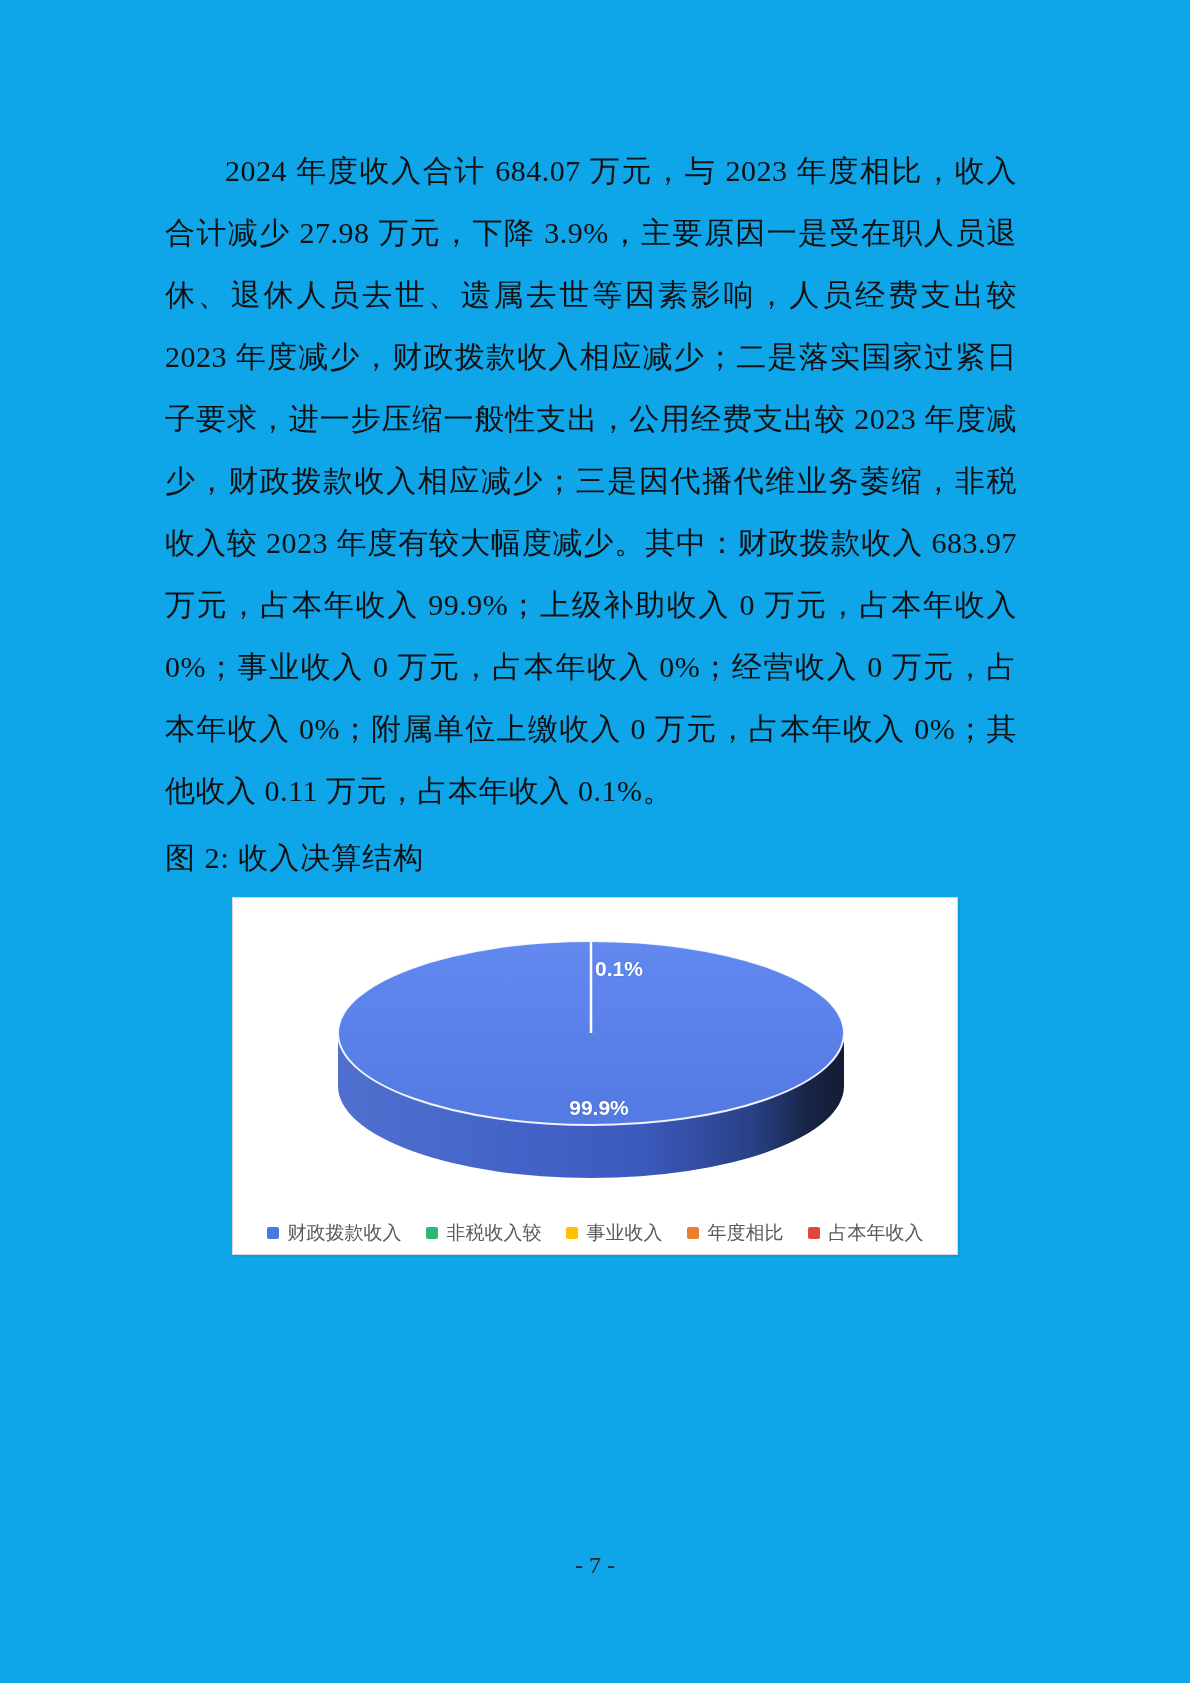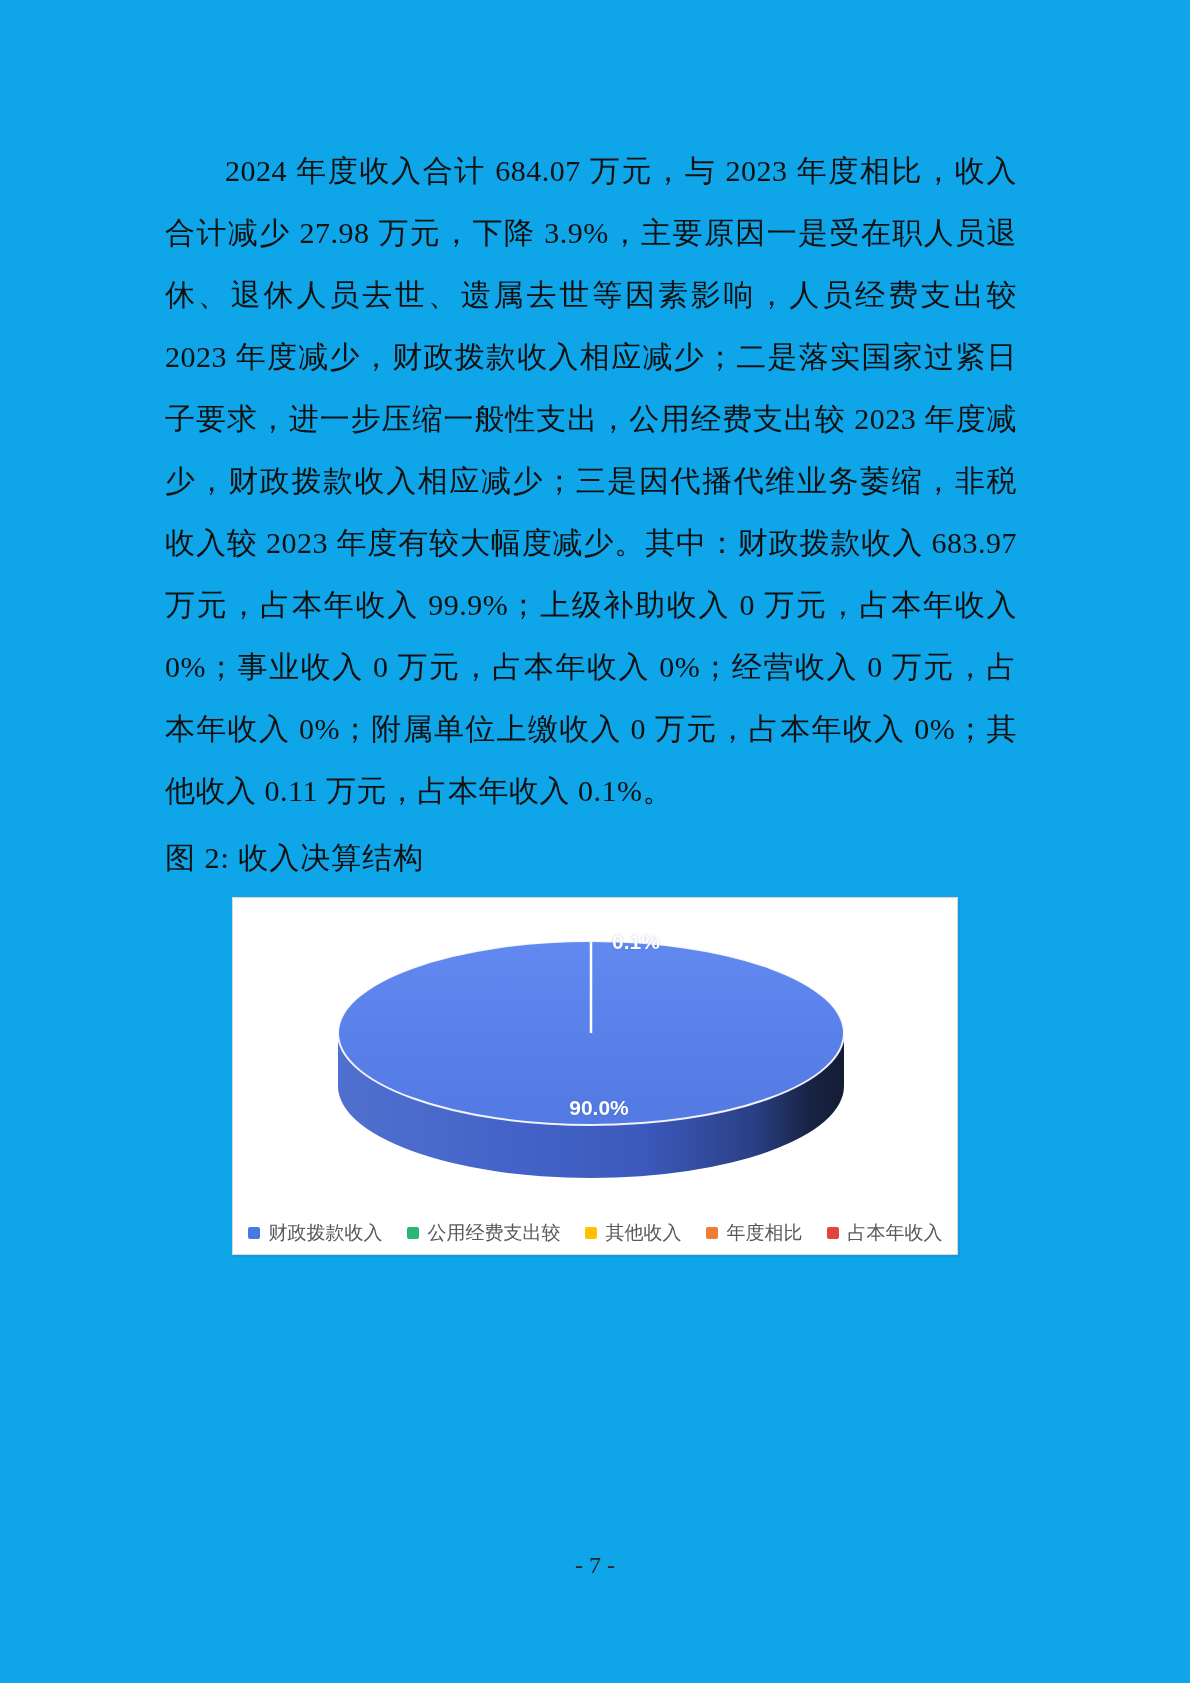--- a/index.html
+++ b/index.html
@@ -41,21 +41,21 @@
   .pie-svg{position:absolute;left:0;top:0;}
   .pie-label{
     position:absolute;
     color:#ffffff;
     font-family:"Liberation Sans","DejaVu Sans",sans-serif;
     font-weight:bold;
     font-size:21px;
     text-shadow:0 0 2px rgba(40,70,160,0.35);
     white-space:nowrap;
   }
-  .label-other{left:362px;top:32px;margin-left:17px;}
+  .label-other{left:362px;top:59px;}
   .label-main{left:330px;top:198px;width:72px;text-align:center;}
   .legend{
     position:absolute;
     left:0;bottom:8px;width:100%;
     display:flex;justify-content:center;align-items:center;
     gap:24px;
     font-family:"Liberation Sans","DejaVu Sans",sans-serif;
     font-size:19px;
     color:#595959;
   }
@@ -102,34 +102,34 @@
           <stop offset="0" stop-color="#6189F0"></stop>
           <stop offset="1" stop-color="#5379E2"></stop>
         </linearGradient>
       </defs>
       <path d="M105,135 L105,188 A253,92 0 0 0 611,188 L611,135 A253,92 0 0 1 105,135 Z" fill="url(#wallGrad)"></path>
       <ellipse cx="358" cy="135" rx="253" ry="92" fill="url(#topGrad)" stroke="#ffffff" stroke-opacity="0.9" stroke-width="2"></ellipse>
       <line x1="358" y1="44" x2="358" y2="135" stroke="#ffffff" stroke-width="2.5"></line>
     </svg>
 
     <div class="pie-label label-other">0.1%</div>
-    <div class="pie-label label-main">90.0%</div>
+    <div class="pie-label label-main">99.9%</div>
 
     <div class="legend">
       <span class="legend-item">
         <span class="legend-swatch" style="background-color: rgb(70, 121, 226);"></span>
         <span>财政拨款收入</span>
       </span>
       <span class="legend-item">
         <span class="legend-swatch" style="background-color: rgb(43, 182, 115);"></span>
-        <span>公用经费支出较</span>
+        <span>非税收入较</span>
       </span>
       <span class="legend-item">
         <span class="legend-swatch" style="background-color: rgb(255, 192, 0);"></span>
-        <span>其他收入</span>
+        <span>事业收入</span>
       </span>
       <span class="legend-item">
         <span class="legend-swatch" style="background-color: rgb(237, 125, 49);"></span>
         <span>年度相比</span>
       </span>
       <span class="legend-item">
         <span class="legend-swatch" style="background-color: rgb(224, 71, 60);"></span>
         <span>占本年收入</span>
       </span>
     </div>

